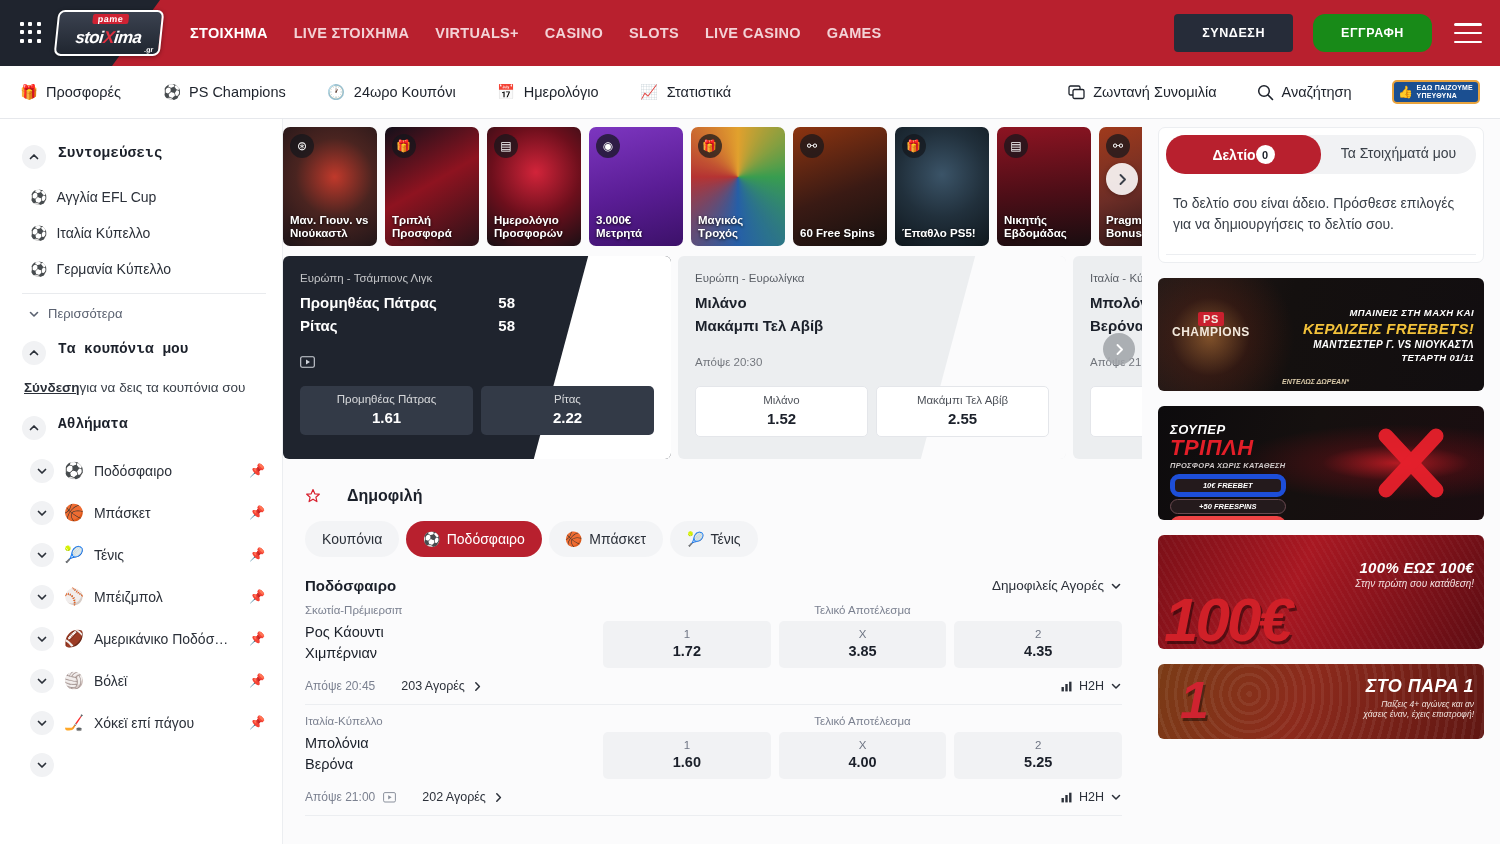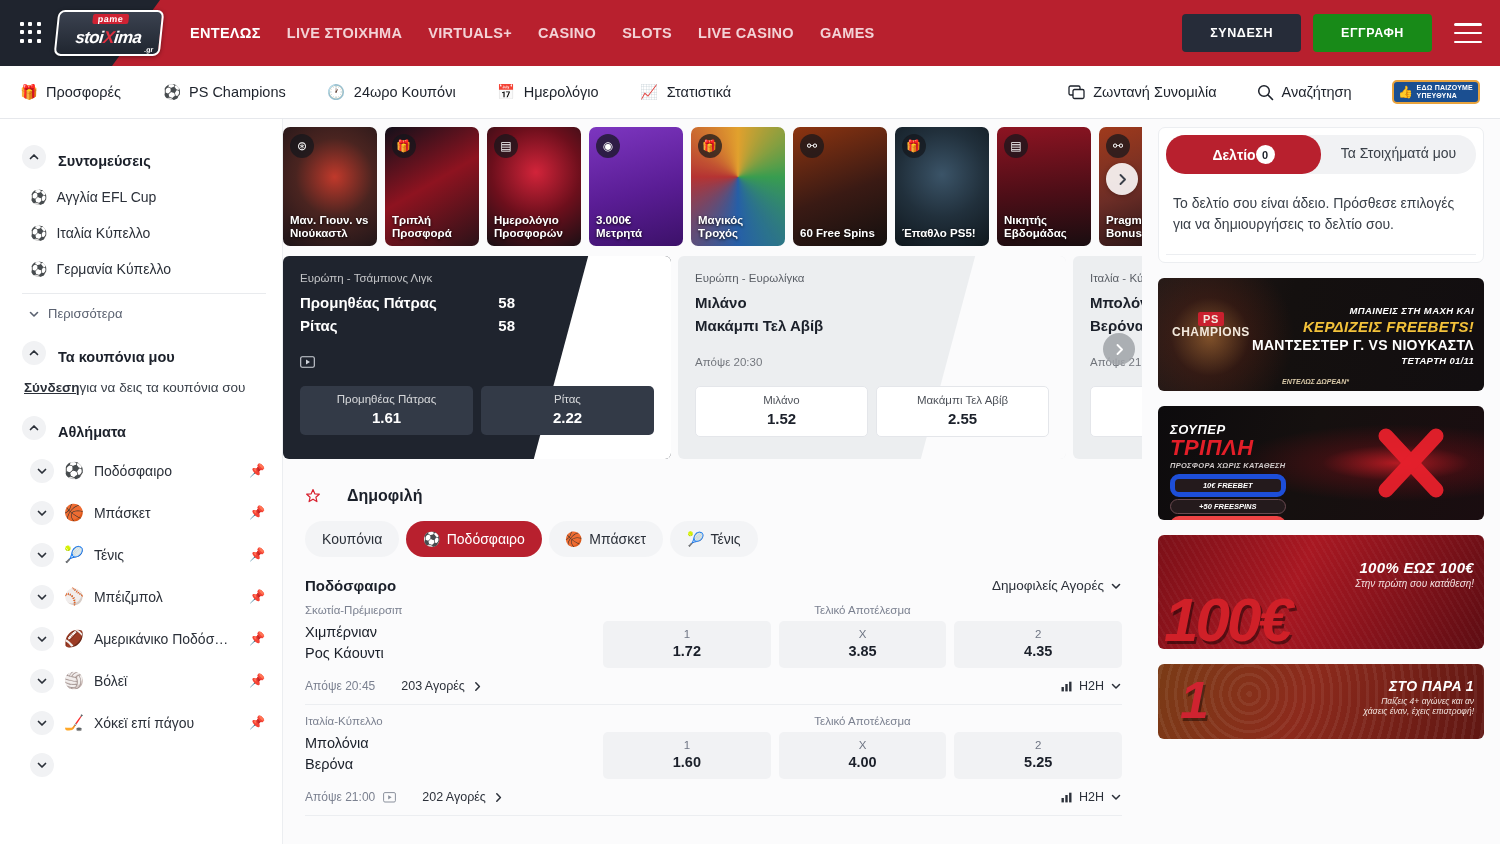--- a/index.html
+++ b/index.html
@@ -59,21 +59,21 @@
     text-decoration:none; white-space:nowrap; cursor:pointer;
   }
   .mainnav a.active { color:#fff; }
   .topbar-right { position:relative; z-index:3; display:flex; align-items:center; gap:12px; padding-right:18px; }
   .btn-login {
     background:#262c39; color:#fff; font-size:12.5px; font-weight:bold; letter-spacing:.6px;
     border:none; border-radius:4px; padding:12px 28px; cursor:pointer;
   }
   .btn-register {
     background:#188a18; color:#fff; font-size:12.5px; font-weight:bold; letter-spacing:.6px;
-    border:none; border-radius:4px; padding:12px 28px; cursor:pointer;
+    border:none; border-radius:12px; padding:12px 28px; cursor:pointer;margin-left:8px;
   }
   .burger { width:28px; height:20px; display:flex; flex-direction:column; justify-content:space-between; margin-left:10px; cursor:pointer; }
   .burger i { display:block; height:2.5px; background:#fff; border-radius:2px; }
 
   
   .subnav {
     height: 53px; background:#fff; border-bottom:1px solid #e6e8ec;
     display:flex; align-items:center; padding: 0 20px;
   }
   .subnav-left { display:flex; align-items:center; gap:42px; }
@@ -87,21 +87,21 @@
   .resp-badge .rtxt { color:#fff; font-size:7px; font-weight:bold; line-height:1.15; letter-spacing:.2px; }
 
   
   .page { display:flex; height: 725px; }
 
   
   .sidebar {
     width: 283px; flex:0 0 283px; background:#fff; border-right:1px solid #eceef1;
     padding: 14px 16px 0 22px; overflow:hidden;
   }
-  .sb-header { display:flex; align-items:flex-end; gap:12px; margin: 12px 0 10px 0; }
+  .sb-header { display:flex; align-items:flex-start; gap:12px; margin: 12px 0 10px 0; font-family: Liberation Mono, monospace; }
   .chev-circle {
     width:24px; height:24px; border-radius:50%; background:#f1f2f4;
     display:flex; align-items:center; justify-content:center; flex:0 0 24px; cursor:pointer;
   }
   .chev-circle svg { width:12px; height:12px; }
   .sb-title { font-size:14.5px; font-weight:bold; color:#1b202a; }
   .sb-link { display:flex; align-items:center; gap:9px; padding:10px 0 10px 8px; font-size:14px; color:#2b3039; cursor:pointer; }
   .sb-divider { height:1px; background:#e9ebee; margin:6px 0 4px 0; }
   .sb-more { display:flex; align-items:center; gap:8px; font-size:13px; color:#5a6170; padding:8px 0 8px 6px; cursor:pointer; }
   .sb-note { font-size:13.5px; color:#3a4049; padding:4px 0 6px 2px; line-height:1.4; }
@@ -231,21 +231,21 @@
 
   <div class="logo">
     <span class="l1">pame</span>
     <span class="l2">
       <span>stoi</span><span class="lx">X</span><span>ima</span>
     </span>
     <span class="l3">.gr</span>
   </div>
 
   <nav class="mainnav">
-    <a class="active">ΕΝΤΕΛΩΣ</a>
+    <a class="active">ΣΤΟΙΧΗΜΑ</a>
     <a>LIVE ΣΤΟΙΧΗΜΑ</a>
     <a>VIRTUALS+</a>
     <a>CASINO</a>
     <a>SLOTS</a>
     <a>LIVE CASINO</a>
     <a>GAMES</a>
   </nav>
 
   <div class="topbar-right">
     <button class="btn-login">ΣΥΝΔΕΣΗ</button>
@@ -622,22 +622,22 @@
                 <polyline points="2.5,4.5 6,8 9.5,4.5" fill="none" stroke="#2b3039" stroke-width="1.6" stroke-linecap="round" stroke-linejoin="round"></polyline>
               </svg>
           </span>
         </span>
       </div>
 
       <div class="match">
         <div class="match-top">
           <div class="match-left">
             <div class="m-league">Σκωτία-Πρέμιερσιπ</div>
+            <div class="m-team">Ρος Κάουντι</div>
             <div class="m-team">Χιμπέρνιαν</div>
-            <div class="m-team">Ρος Κάουντι</div>
           </div>
           <div class="market-wrap">
             <div class="market-title">Τελικό Αποτέλεσμα</div>
             <div class="market-row">
               <div class="mkt">
                 <div class="mkt-k">1</div>
                 <div class="mkt-v">1.72</div>
               </div>
               <div class="mkt">
                 <div class="mkt-k">X</div>
@@ -758,21 +758,21 @@
     <div class="banner">
       <div class="b-art" style="background:linear-gradient(100deg,#231a18 0%, #14100f 40%, #120e10 100%);"></div>
       <div class="b-art" style="background:radial-gradient(circle at 16% 52%, rgba(210,130,60,.55) 0%, rgba(120,40,20,.25) 14%, rgba(0,0,0,0) 30%);"></div>
       <div style="position:absolute;left:14px;top:34px;z-index:5;color:#f3e9dd;font-size:11px;font-weight:bold;letter-spacing:.5px;line-height:1.1;text-align:center;">
         <span style="background:#c9202e;padding:1px 5px;border-radius:2px;display:inline-block;">PS</span><br>
         <span style="font-size:12px;">CHAMPIONS</span>
       </div>
       <div class="b-text">
         <div style="color:#ffffff;font-size:9.5px;font-style:italic;font-weight:bold;letter-spacing:.4px;">ΜΠΑΙΝΕΙΣ ΣΤΗ ΜΑΧΗ ΚΑΙ</div>
         <div style="color:#f3c23a;font-size:15px;font-style:italic;font-weight:bold;letter-spacing:.3px;margin:2px 0;">ΚΕΡΔΙΖΕΙΣ FREEBETS!</div>
-        <div style="color:#ffffff;font-size:14px;font-weight:bold;letter-spacing:.3px;">ΜΑΝΤΣΕΣΤΕΡ Γ. VS ΝΙΟΥΚΑΣΤΛ</div>
+        <div style="color:#ffffff;font-size:10px;font-style:italic;font-weight:bold;letter-spacing:.3px;">ΜΑΝΤΣΕΣΤΕΡ Γ. VS ΝΙΟΥΚΑΣΤΛ</div>
         <div style="color:#ffffff;font-size:9.5px;font-style:italic;font-weight:bold;letter-spacing:.3px;margin-top:2px;">ΤΕΤΑΡΤΗ 01/11</div>
       </div>
       <div style="position:absolute;left:124px;bottom:6px;color:#d9c9a8;font-size:7px;font-style:italic;font-weight:bold;z-index:5;">ΕΝΤΕΛΩΣ ΔΩΡΕΑΝ*</div>
     </div>
 
     <div class="banner" style="height:114px;">
       <div class="b-art" style="background:linear-gradient(110deg,#0d0b0d 0%, #15100f 45%, #1a0d10 100%);"></div>
       <div class="b-art" style="background:radial-gradient(ellipse at 73% 50%, rgba(230,30,40,.75) 0%, rgba(150,15,25,.28) 22%, rgba(0,0,0,0) 48%);"></div>
       <div style="position:absolute;left:12px;top:16px;z-index:5;">
         <div style="color:#ffffff;font-size:13px;font-style:italic;font-weight:bold;letter-spacing:.5px;">ΣΟΥΠΕΡ</div>
@@ -802,20 +802,20 @@
         <div style="color:#ffffff;font-size:15px;font-style:italic;font-weight:bold;letter-spacing:.3px;">100% ΕΩΣ 100€</div>
         <div style="color:#f2dede;font-size:10px;font-style:italic;margin-top:2px;">Στην πρώτη σου κατάθεση!</div>
       </div>
     </div>
 
     <div class="banner" style="height:75px;">
       <div class="b-art" style="background:linear-gradient(110deg,#7a3b16 0%, #8c2a1c 45%, #5f1612 100%);"></div>
       <div class="b-art" style="background:repeating-radial-gradient(circle at 28% 40%, rgba(255,255,255,.06) 0 3px, rgba(0,0,0,0) 3px 9px);"></div>
       <div style="position:absolute;left:22px;top:10px;z-index:4;font-size:52px;font-weight:bold;font-style:italic;color:#cf2330;text-shadow:2px 3px 0 rgba(0,0,0,.4);line-height:1;">1</div>
       <div class="b-text" style="top:44%;">
-        <div style="color:#ffffff;font-size:14px;font-style:italic;font-weight:bold;letter-spacing:.4px;">ΣΤΟ ΠΑΡΑ 1</div>
+        <div style="color:#ffffff;font-size:18px;font-style:italic;font-weight:bold;letter-spacing:.4px;">ΣΤΟ ΠΑΡΑ 1</div>
         <div style="color:#f0e2dc;font-size:8.5px;font-style:italic;margin-top:2px;">Παίζεις 4+ αγώνες και αν</div>
         <div style="color:#f0e2dc;font-size:8.5px;font-style:italic;">χάσεις έναν, έχεις επιστροφή!</div>
       </div>
     </div>
 
   </aside>
 </div>
 
 </body></html>

